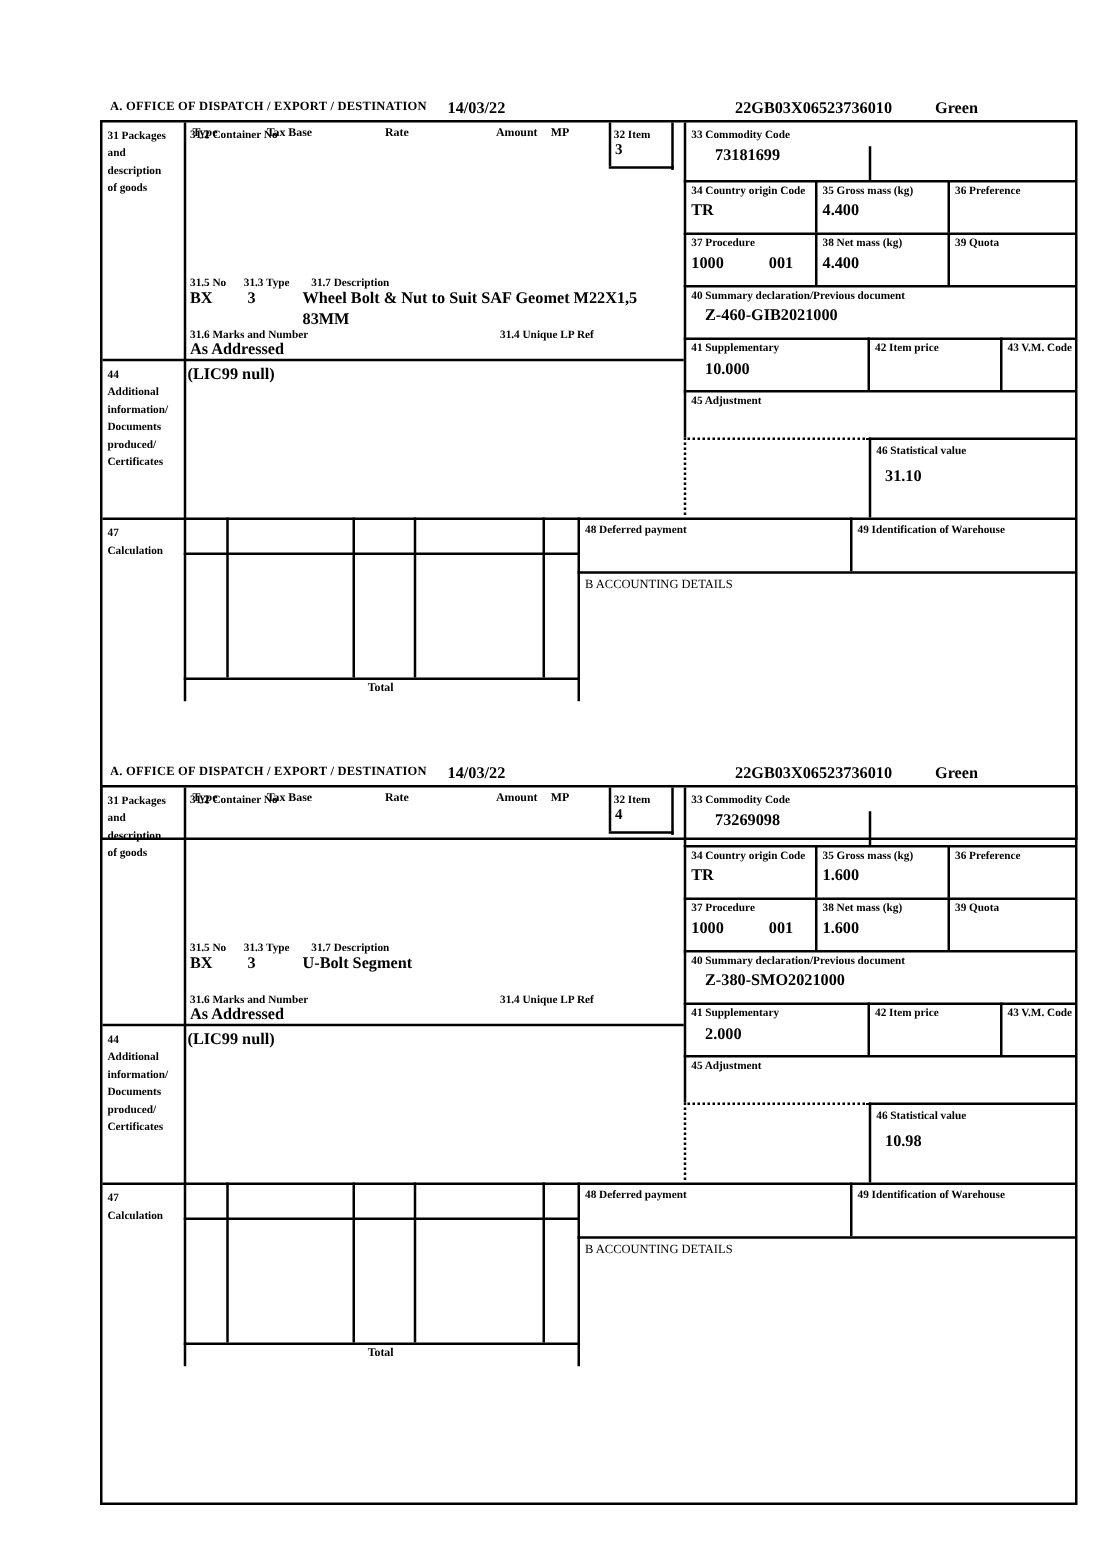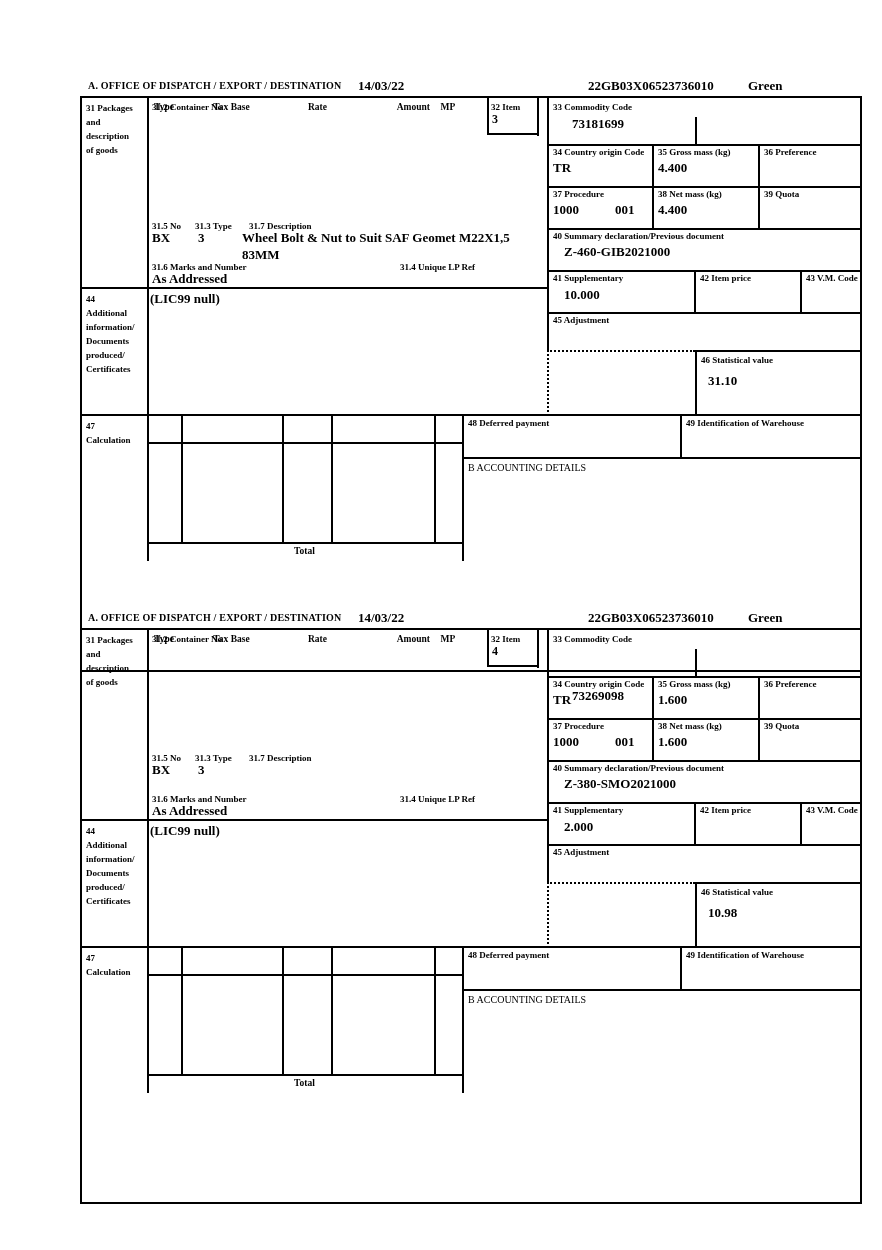--- a/index.html
+++ b/index.html
@@ -211,29 +211,30 @@
 
       <div class="fl" style="left:70px;top:4px;">31.2 Container No</div>
       <div class="fl" style="left:409px;top:4px;">32 Item</div>
       <div class="fv" style="left:410px;top:14px;font-size:12px;">4</div>
 
       <div class="fl" style="left:70px;top:123px;">31.5 No</div>
       <div class="fl" style="left:113px;top:123px;">31.3 Type</div>
       <div class="fl" style="left:167px;top:123px;">31.7 Description</div>
       <div class="fv" style="left:70px;top:132px;">BX</div>
       <div class="fv" style="left:116px;top:132px;">3</div>
+      <div class="fv pre" style="left:160px;top:132px;width:300px;">U-Bolt Segment</div>
 
       <div class="fl" style="left:70px;top:164px;">31.6 Marks and Number</div>
       <div class="fl" style="left:318px;top:164px;">31.4 Unique LP Ref</div>
       <div class="fv" style="left:70px;top:173px;">As Addressed</div>
 
       <div class="fv" style="left:68px;top:193px;">(LIC99 null)</div>
 
       <div class="fl" style="left:471px;top:4px;">33 Commodity Code</div>
-      <div class="fv" style="left:490px;top:18px;margin-top:40px;">73269098</div>
+      <div class="fv" style="left:490px;top:18px;">73269098</div>
 
       <div class="fl" style="left:471px;top:49px;">34 Country origin Code</div>
       <div class="fv" style="left:471px;top:62px;">TR</div>
       <div class="fl" style="left:576px;top:49px;">35 Gross mass (kg)</div>
       <div class="fv" style="left:576px;top:62px;">1.600</div>
       <div class="fl" style="left:682px;top:49px;">36 Preference</div>
 
       <div class="fl" style="left:471px;top:91px;">37 Procedure</div>
       <div class="fv" style="left:471px;top:104px;">1000</div>
       <div class="fv" style="left:533px;top:104px;">001</div>

